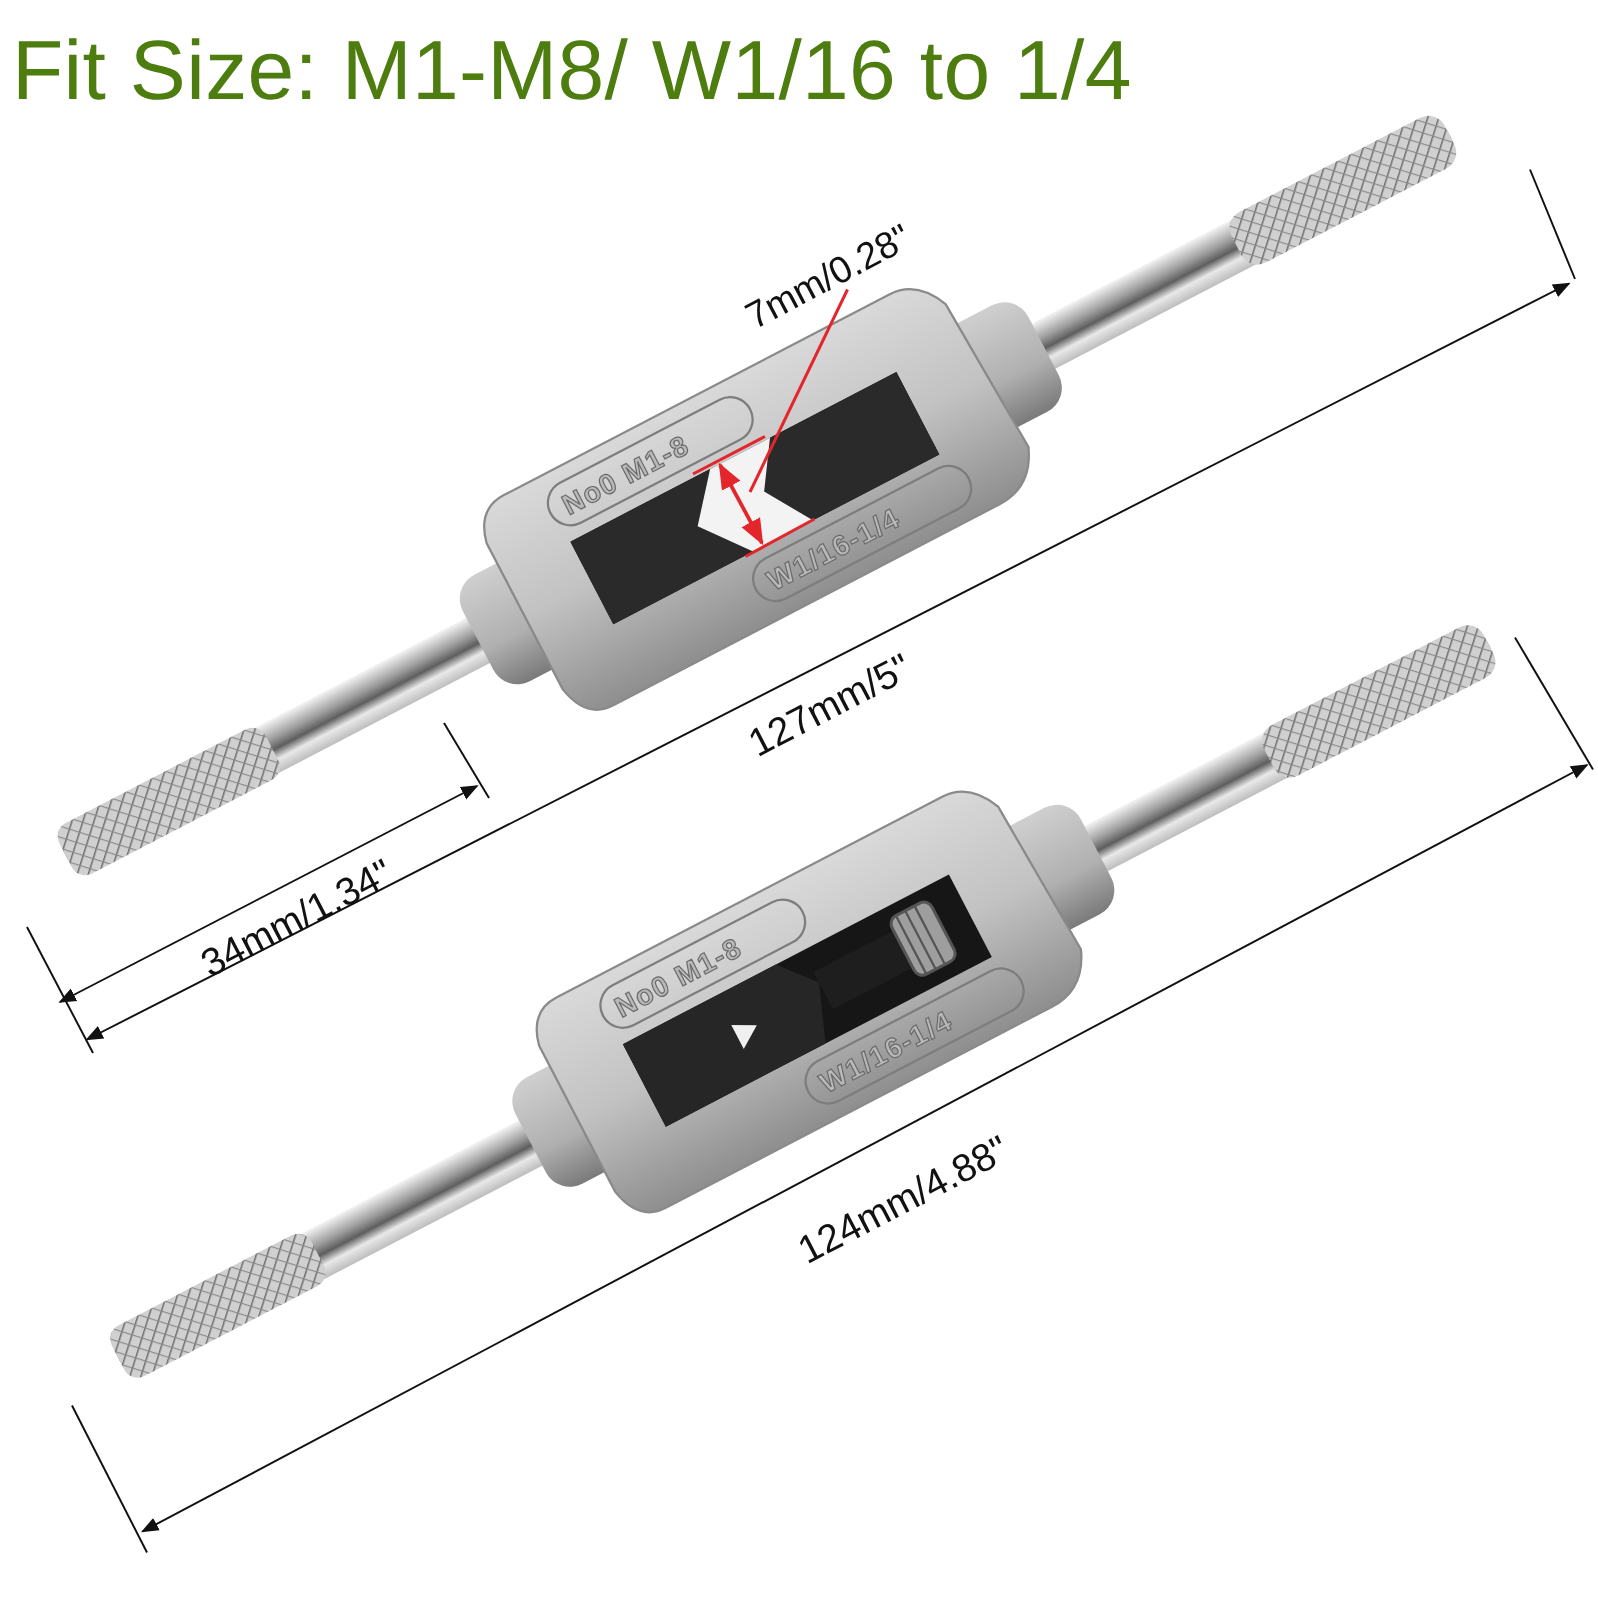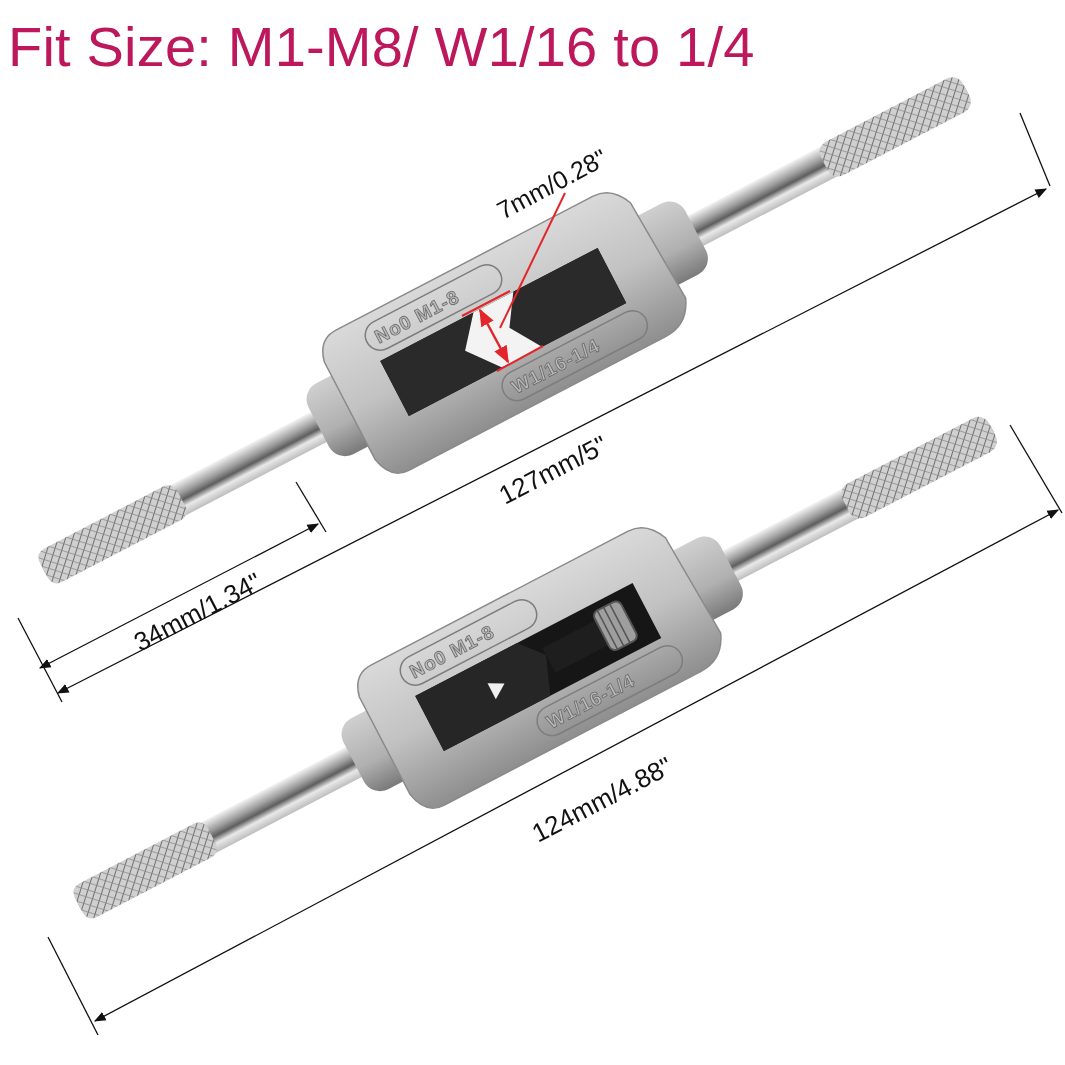--- a/index.html
+++ b/index.html
@@ -1,19 +1,19 @@
 <!DOCTYPE html>
 <html><head>
   <meta charset="utf-8">
   <style>
     html, body { margin: 0; padding: 0; background: #ffffff; }
     body { width: 1065px; height: 1065px; position: relative; overflow: hidden; font-family: "Liberation Sans", sans-serif; }
     #headline {
       position: absolute; left: 8px; top: 14px;
-      font-size: 56px; color: #be185d; font-weight: 400; letter-spacing: 0.2px; white-space: nowrap;
+      font-size: 56px; color: #4d7c0f; font-weight: 400; letter-spacing: 0.2px; white-space: nowrap;
       font-family: "Liberation Sans", sans-serif;
     }
     svg#scene { position: absolute; left: 0; top: 0; }
     .dim-label { font-family: "Liberation Sans", sans-serif; font-size: 26px; fill: #111; }
     .dim-label.red { font-size: 25px; }
     .emboss { font-family: "Liberation Sans", sans-serif; font-weight: 700; font-size: 19px; fill: #b9b9b9; stroke: #6a6a6a; stroke-width: 0.8px; letter-spacing: 1px; }
   </style>
 </head>
 <body>
 

